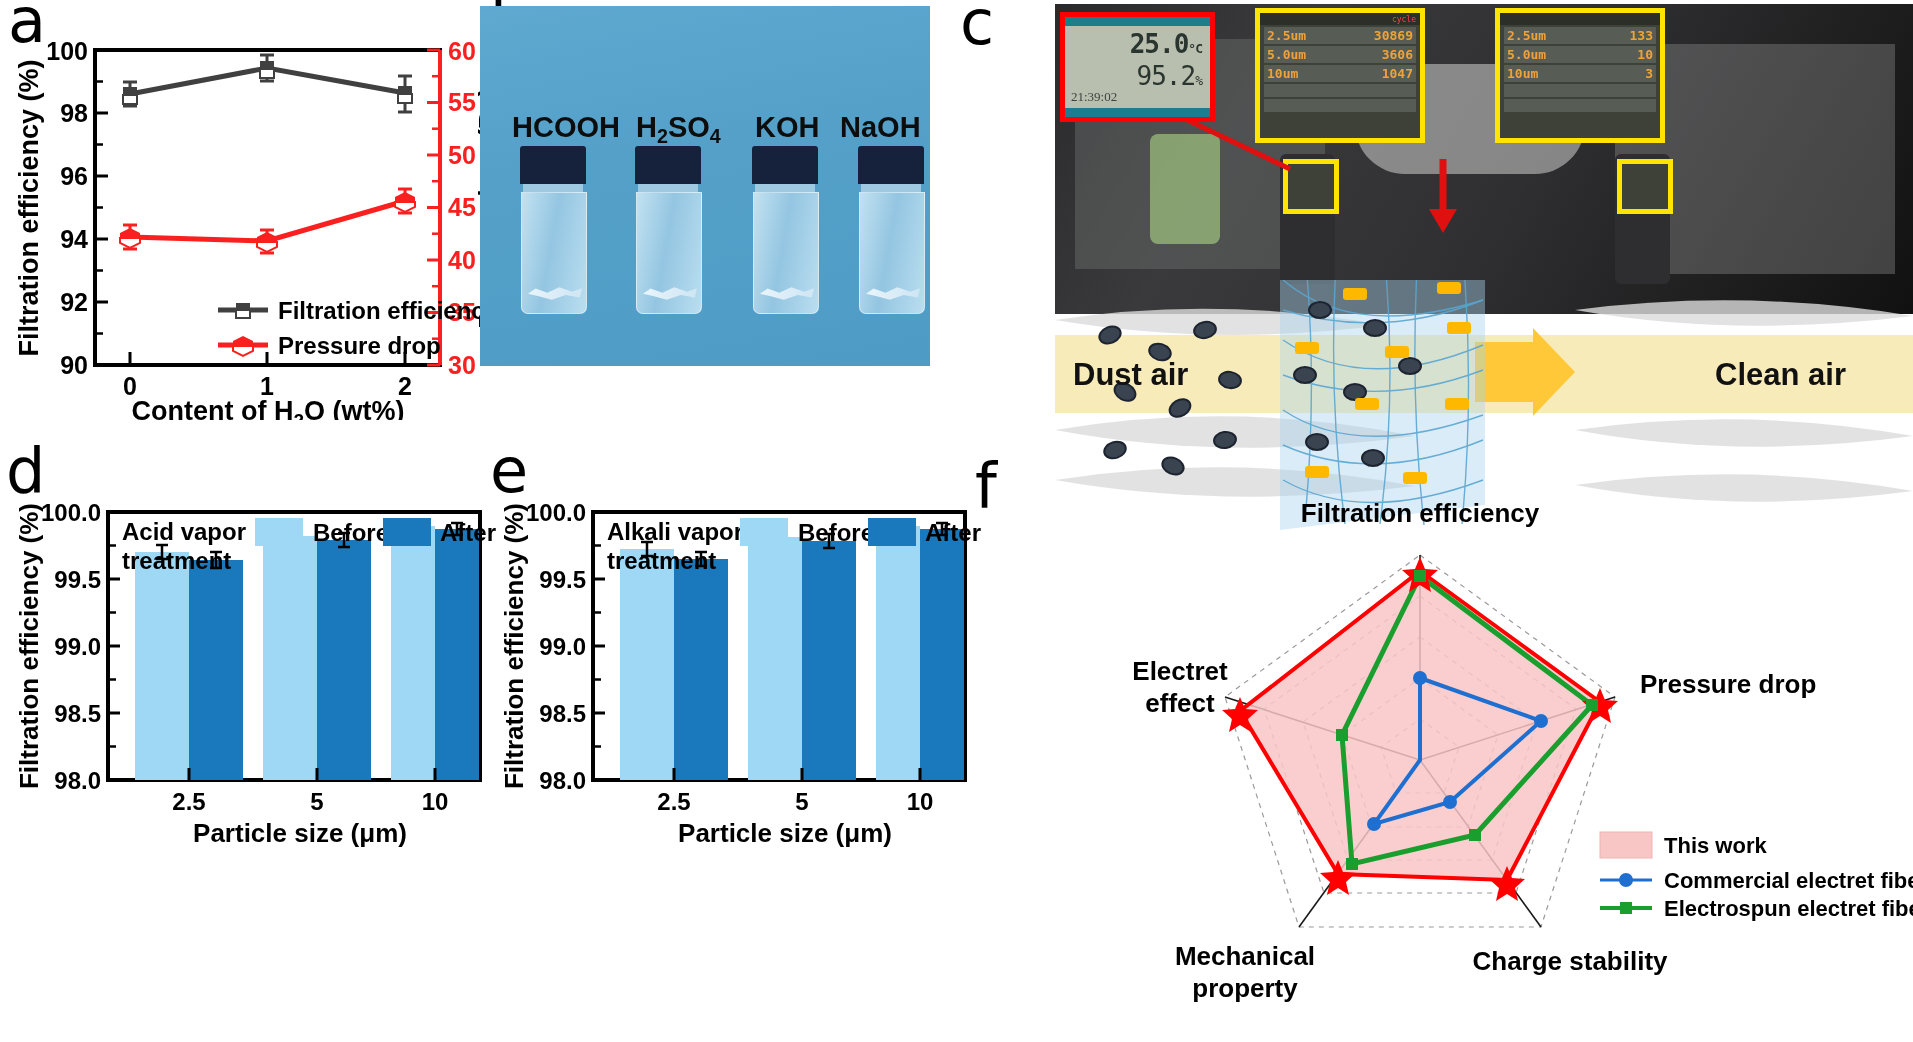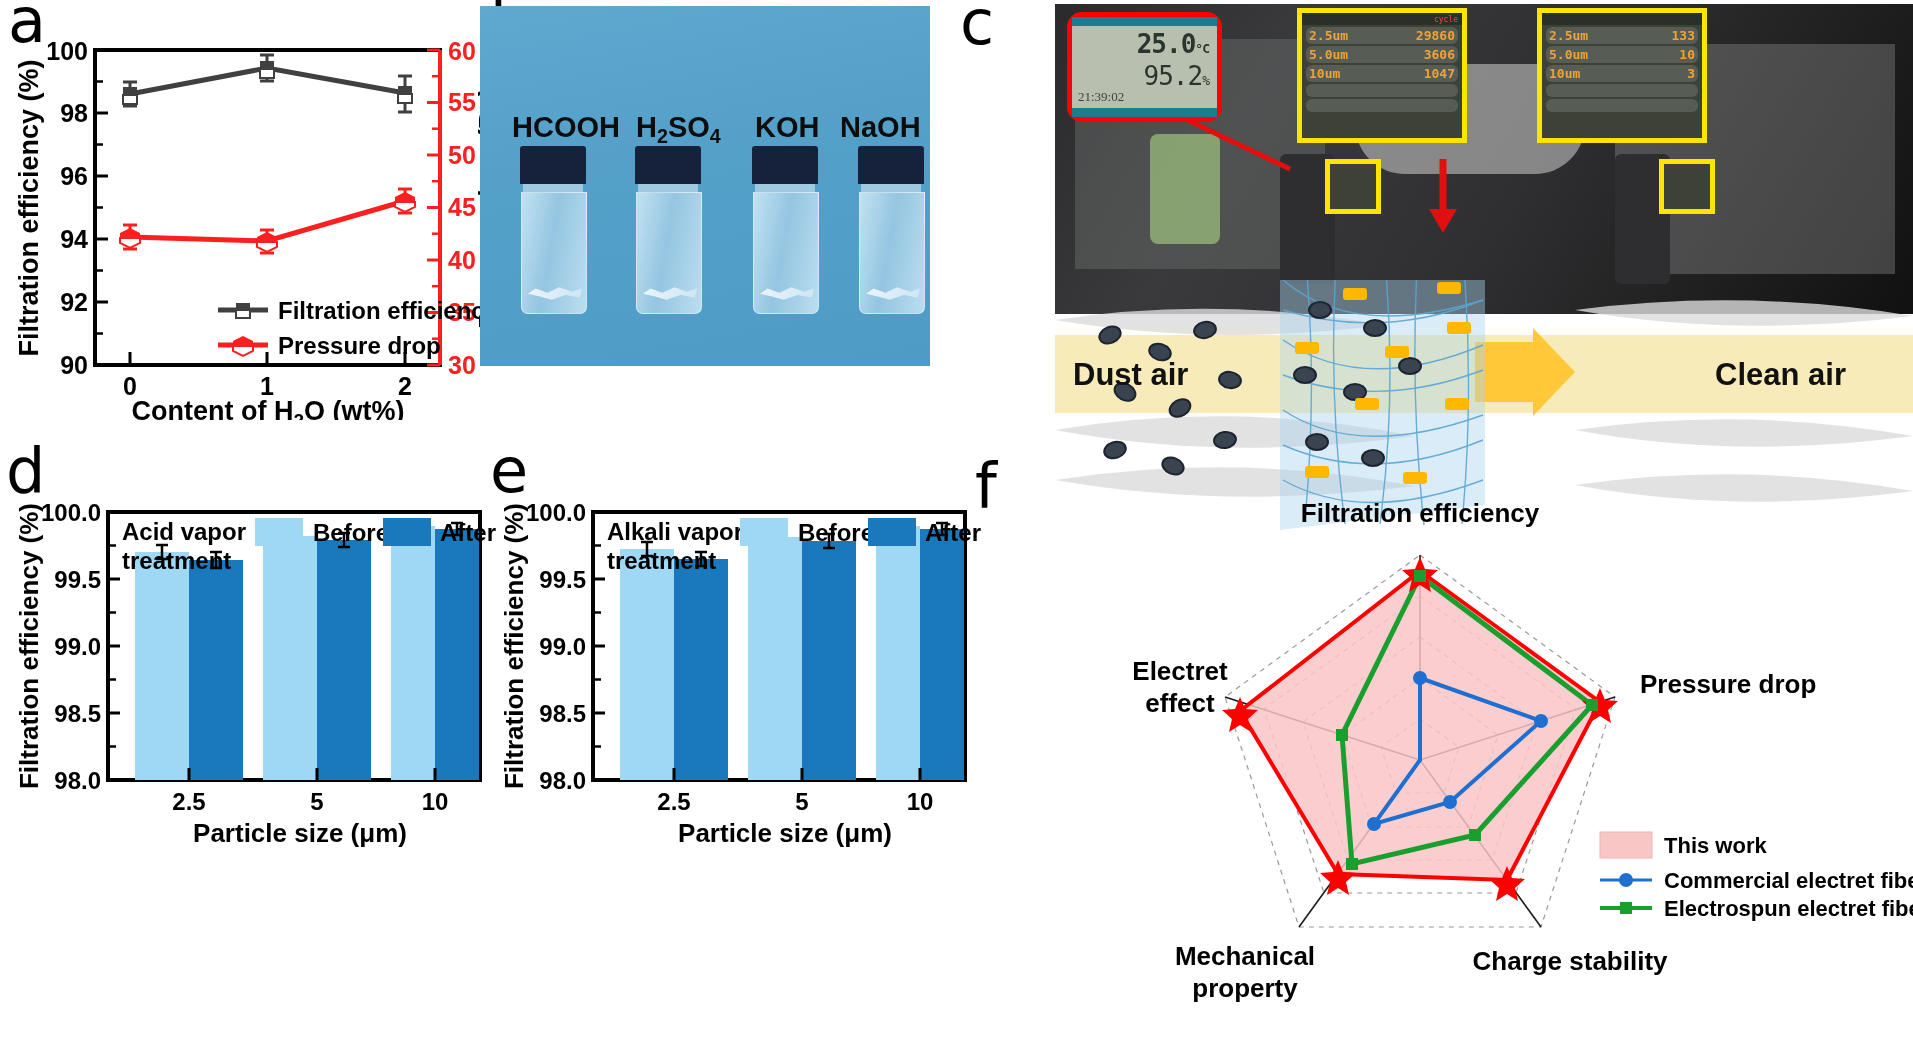--- a/index.html
+++ b/index.html
@@ -20,23 +20,23 @@
   .vial .memb{position:absolute;bottom:12px;left:6px;width:54px;height:16px;
      background:linear-gradient(100deg,#eef7fd,#cfe6f3);
      clip-path:polygon(0% 55%,14% 22%,36% 48%,58% 14%,82% 42%,100% 20%,96% 78%,70% 62%,44% 92%,20% 70%);
      opacity:.95;}
   .vlabel{position:absolute;font-weight:bold;font-size:29px;color:#0d0d0d;}
   .sub{font-size:.68em;vertical-align:-0.28em;}
   
   #panel-c-photo{position:absolute;left:1055px;top:4px;width:858px;height:310px;
       background:linear-gradient(120deg,#2a2a2c 0%,#3a3a3c 25%,#2f2f31 55%,#111 100%);overflow:hidden;}
   .lcdbox{position:absolute;border:5px solid #ff0000;background:#b9bfae;}
-  .ylcd{position:absolute;border:5px solid #ffe400;background:#3d4138;margin-left:42px;}
+  .ylcd{position:absolute;border:5px solid #ffe400;background:#3d4138;}
   .lcdrow{color:#f0a23a;font-family:"DejaVu Sans Mono",monospace;font-size:13px;font-weight:bold;
-      background:rgba(150,160,150,.30);margin:2px 4px;padding:1px 3px;border-radius:6px;display:flex;justify-content:space-between;}
+      background:rgba(150,160,150,.30);margin:2px 4px;padding:1px 3px;border-radius:0;display:flex;justify-content:space-between;}
 </style>
 </head>
 <body>
 
 <div class="plabel" style="left:8px;top:-10px;">a</div>
 
 <svg class="panel" style="left:0px;top:20px;" width="500" height="400" viewBox="0 0 500 400">
 
   <rect x="95" y="30" width="345" height="315" fill="#ffffff" stroke="#000" stroke-width="4"></rect>
 
@@ -219,39 +219,39 @@
 
   <svg style="position:absolute;left:370px;top:155px;" width="40" height="80">
     <line x1="18" y1="0" x2="18" y2="52" stroke="#e01010" stroke-width="7"></line>
     <polygon points="4,50 32,50 18,74" fill="#e01010"></polygon>
   </svg>
 
   <svg style="position:absolute;left:0;top:0;" width="858" height="310">
     <line x1="120" y1="110" x2="235" y2="165" stroke="#e01010" stroke-width="5"></line>
   </svg>
 
-  <div class="lcdbox" style="left:12px;top:8px;width:145px;height:100px;border-radius:15px;">
+  <div class="lcdbox" style="left:5px;top:8px;width:145px;height:100px;">
     <div style="position:absolute;left:0;top:0;width:100%;height:9px;background:#1c7d8e;"></div>
     <div style="position:absolute;left:0;bottom:0;width:100%;height:9px;background:#1c7d8e;"></div>
     <div style="position:absolute;right:8px;top:12px;font-family:'DejaVu Sans Mono',monospace;font-size:26px;font-weight:bold;color:#2b3530;letter-spacing:-1px;">
       <span>25.0</span><span style="font-size:13px;">°C</span>
     </div>
     <div style="position:absolute;right:8px;top:44px;font-family:'DejaVu Sans Mono',monospace;font-size:26px;font-weight:normal;color:#2b3530;letter-spacing:-1px;">
       <span>95.2</span><span style="font-size:13px;">%</span>
     </div>
     <div style="position:absolute;left:6px;bottom:12px;font-family:Liberation Serif, serif;font-size:13px;color:#3b4540;">21:39:02</div>
   </div>
 
   <div class="ylcd" style="left:200px;top:4px;width:160px;height:125px;">
     <div style="height:12px;background:#2b2f28;display:flex;align-items:center;justify-content:flex-end;padding-right:4px;">
       <span style="font-family:'DejaVu Sans Mono',monospace;font-size:8px;color:#ff4040;">cycle</span>
     </div>
     <div class="lcdrow">
         <span>2.5um</span>
-        <span>29860</span>
+        <span>30869</span>
       </div>
     <div class="lcdrow">
         <span>5.0um</span>
         <span>3606</span>
       </div>
     <div class="lcdrow">
         <span>10um</span>
         <span>1047</span>
       </div>
     <div class="lcdrow" style="height:11px;">&nbsp;</div>

